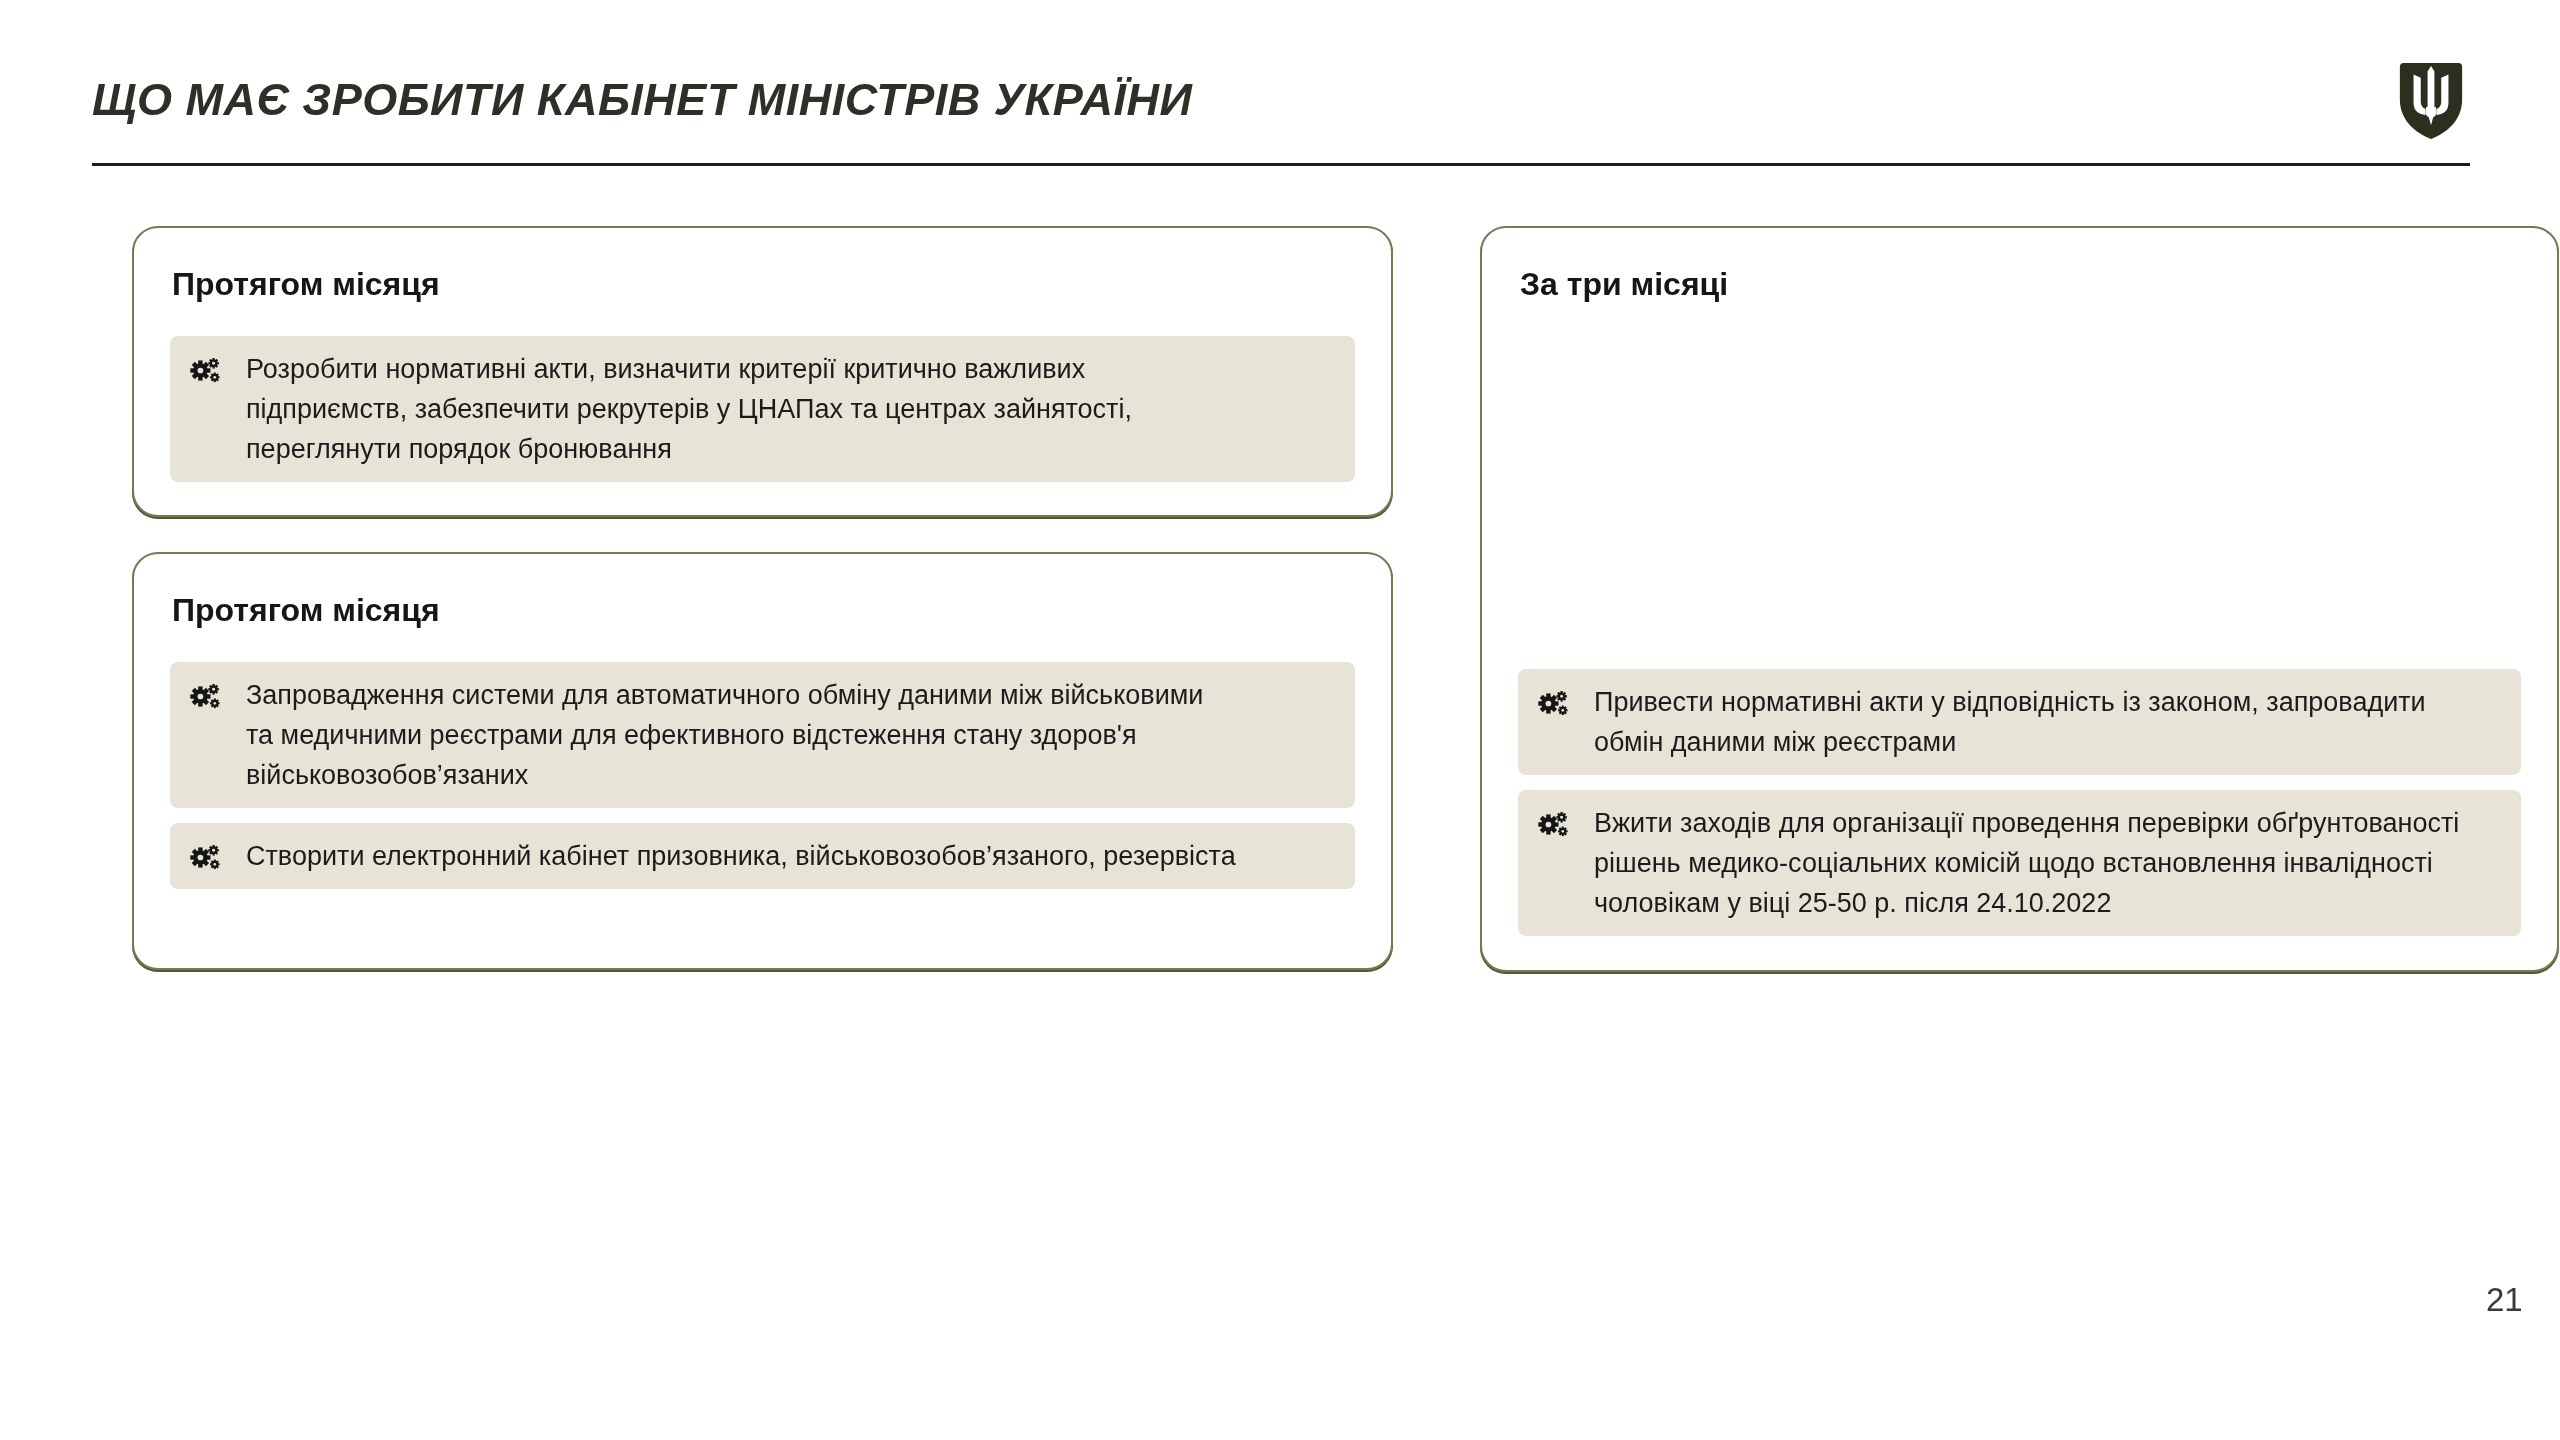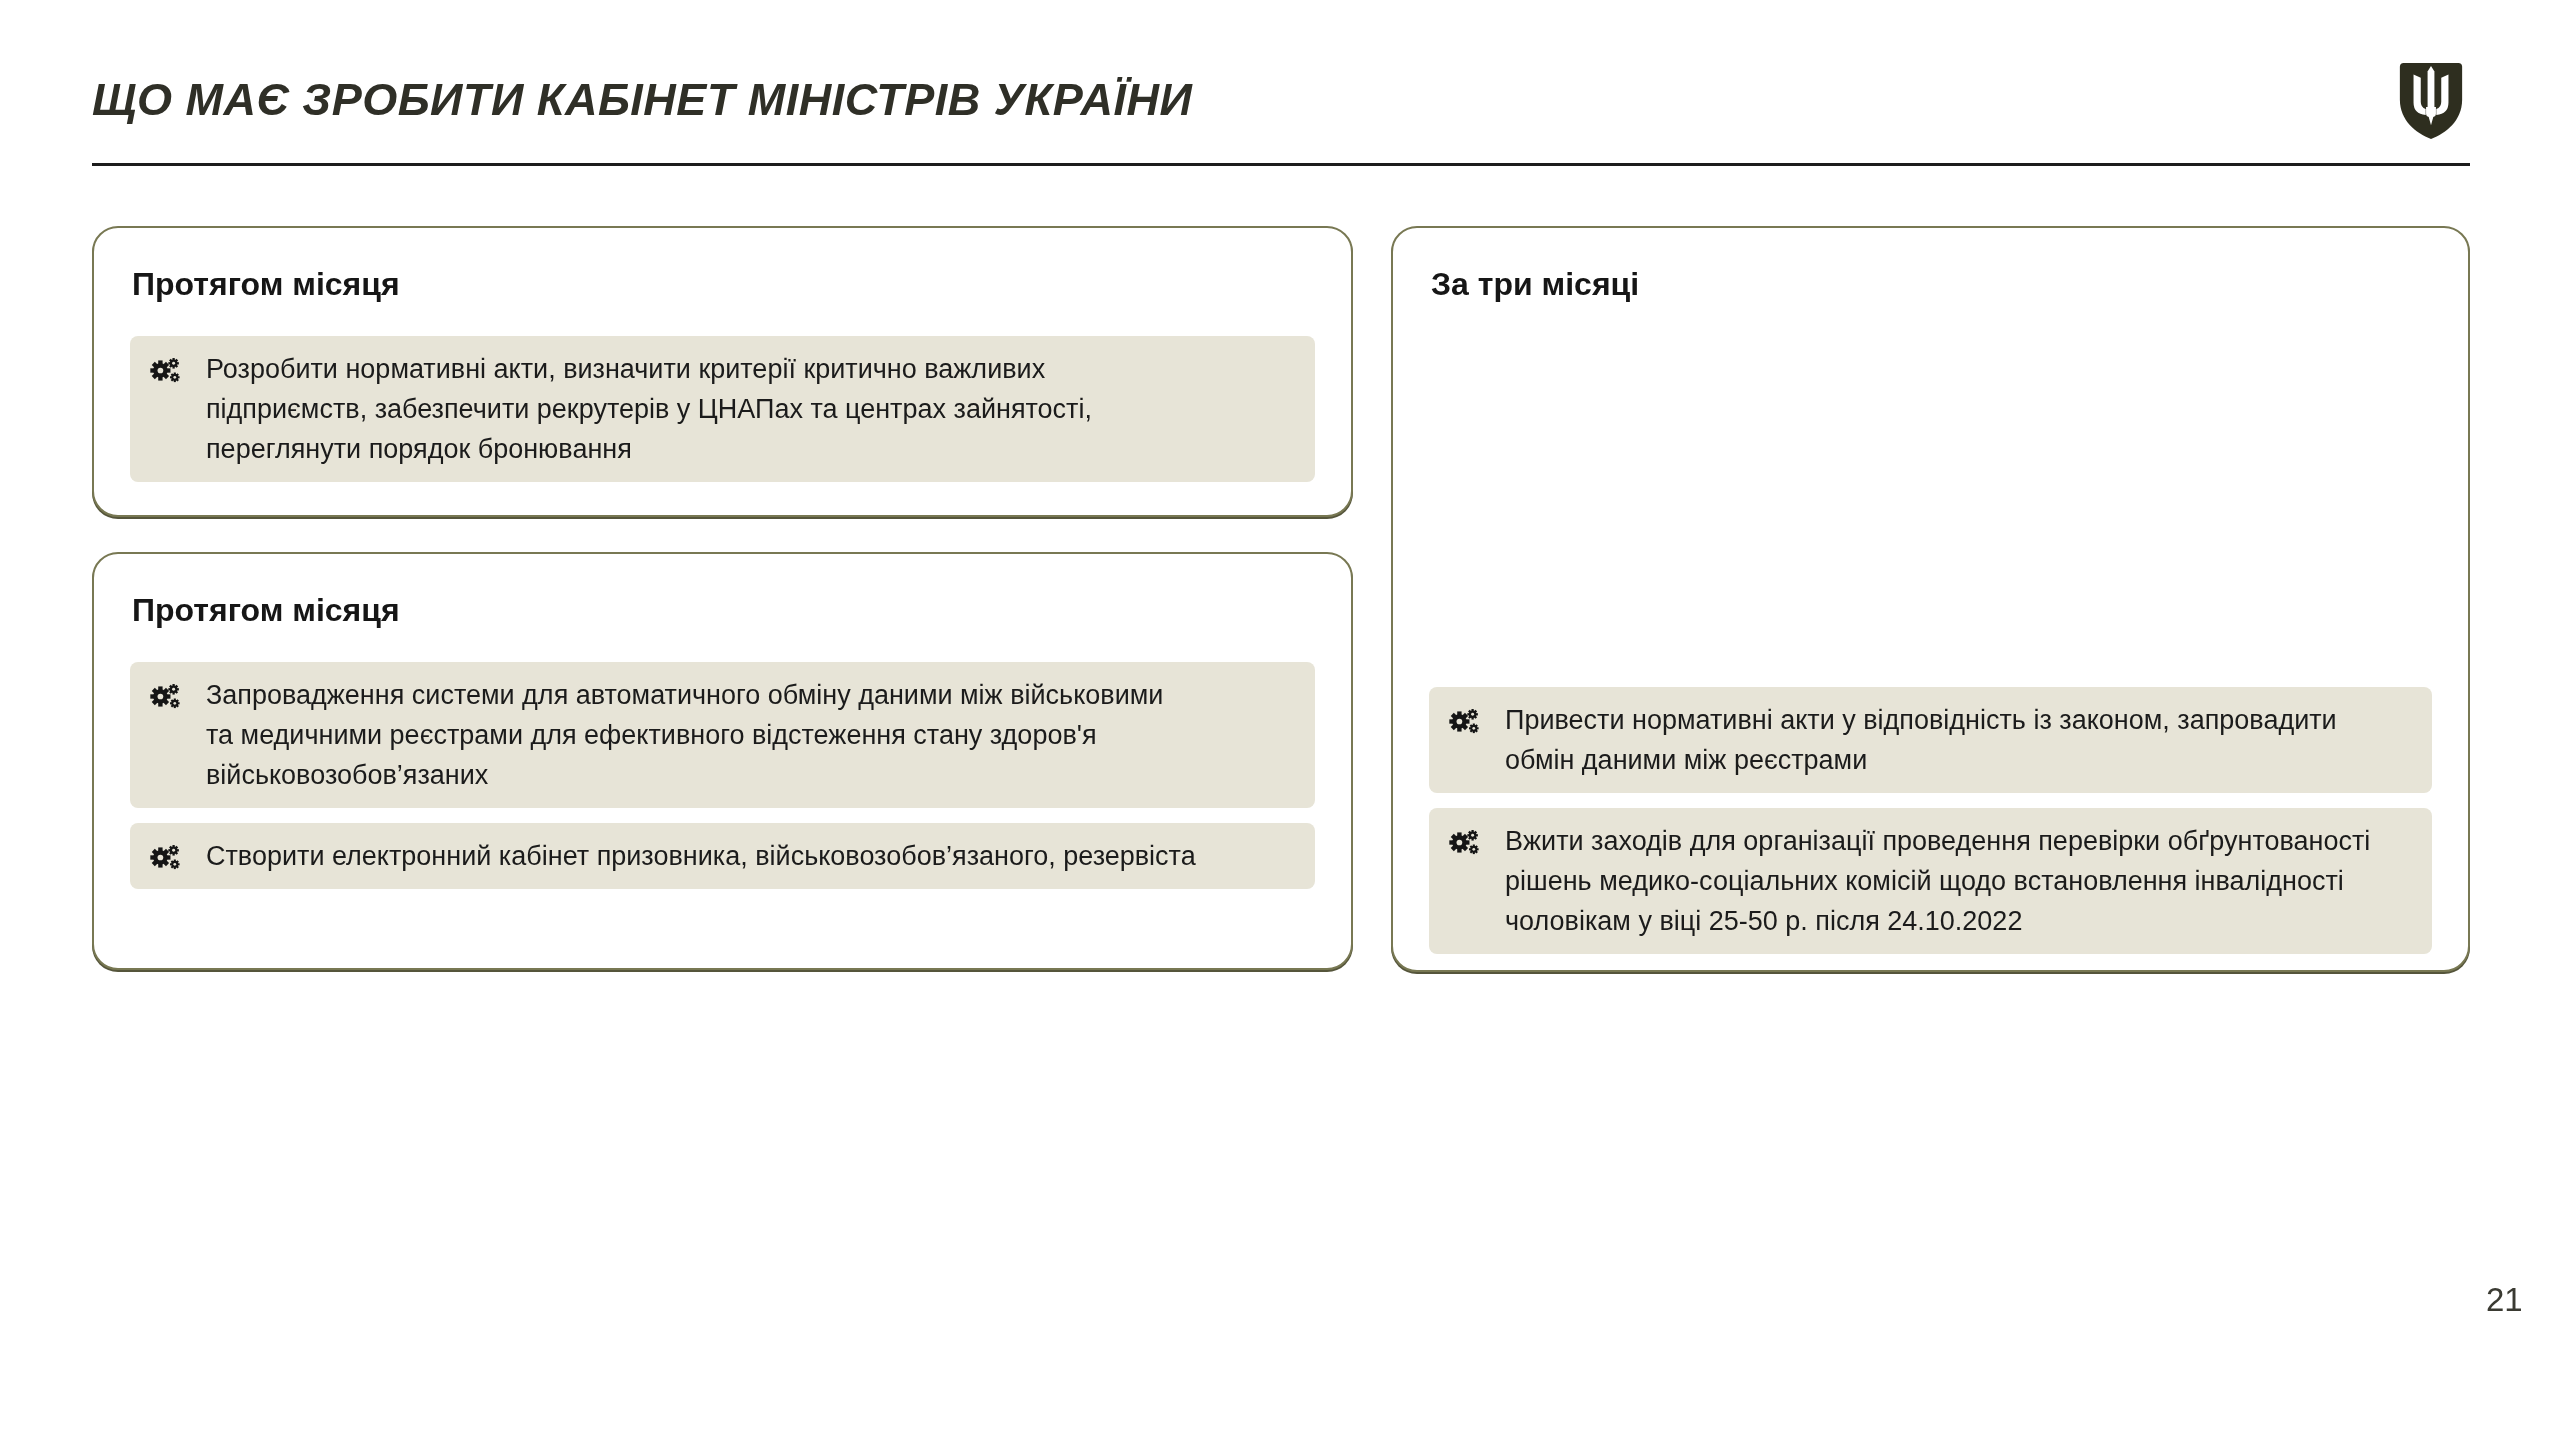--- a/index.html
+++ b/index.html
@@ -31,26 +31,26 @@
   }
   .logo{position:absolute;left:2393px;top:60px;width:76px;height:82px;}
   .logo svg{display:block;width:100%;height:100%;}
 
   .box{
     position:absolute;
     border:2px solid var(--box-border);
     border-radius:26px;
     box-shadow:0 2px 0 var(--box-border-shadow);
     background:#ffffff;
-    padding:36px 36px 16px 36px;
-    display:flex;flex-direction:column;
+    padding:36px 36px 34px 36px;
+    display:flex;flex-direction:column;margin-left:40px;
   }
   .box1{left:92px;top:226px;width:1261px;height:291px;}
   .box2{left:92px;top:552px;width:1261px;height:418px;}
-  .box3{left:1391px;top:226px;width:1079px;height:746px;}
+  .box3{left:1440px;top:226px;width:1079px;height:746px;}
 
   .box-header{
     font-size:32px;font-weight:bold;color:#161616;
     margin:0 0 32px 2px;line-height:40px;
   }
   .items{display:flex;flex-direction:column;gap:15px;}
   .box3 .items{margin-top:auto;}
 
   .card{
     background:var(--card-bg);

